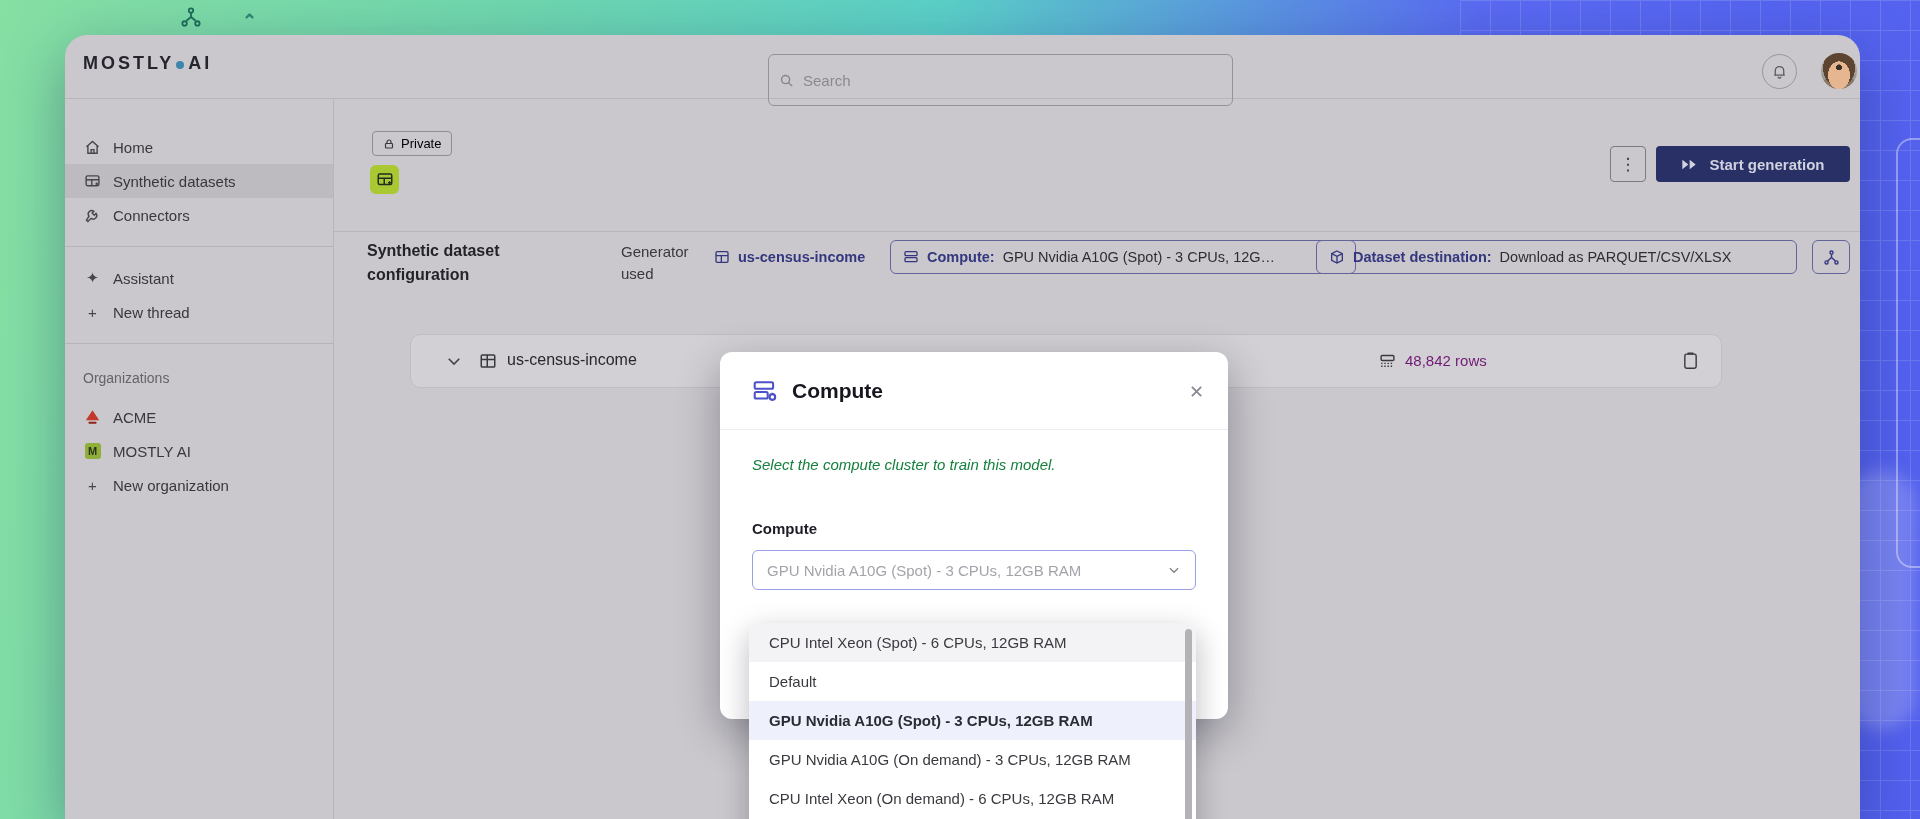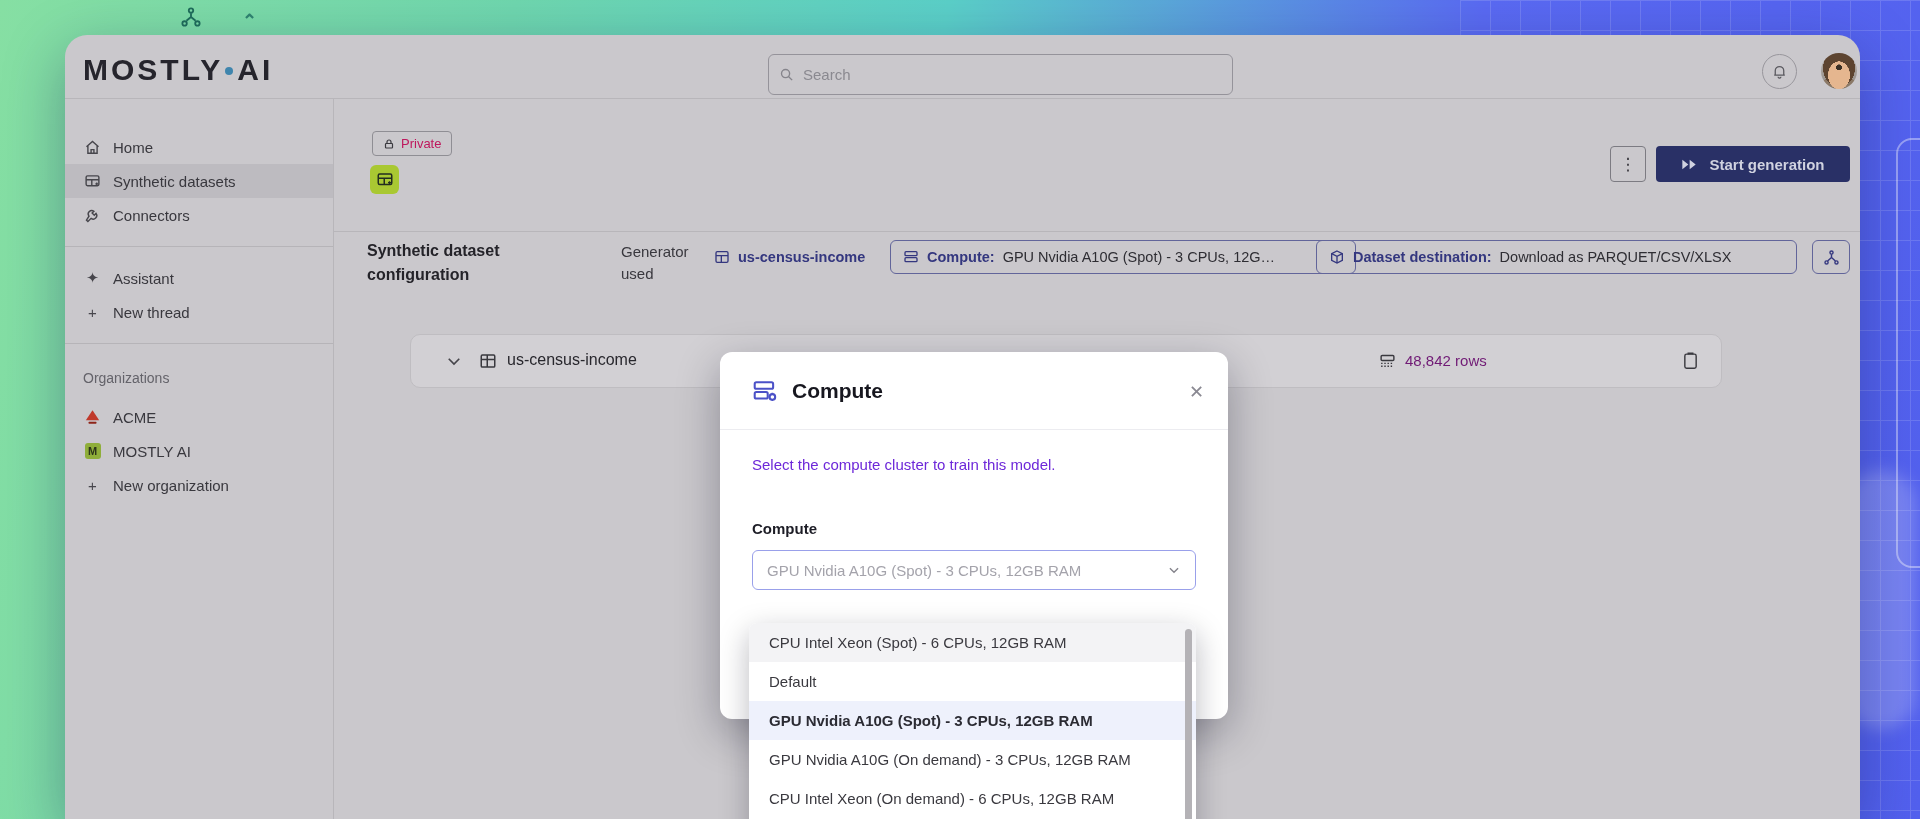--- a/index.html
+++ b/index.html
@@ -17,23 +17,23 @@
     background:rgba(255,255,255,.22); border-radius:40px; filter:blur(8px); }
   .decor-glyphs { position:absolute; left:180px; top:6px; color:#1f6d5a; display:flex; gap:40px; align-items:flex-start; }
   .decor-caret { font-size:18px; font-weight:700; color:#2f8470; margin-top:4px; }
 
   
   .window { position:absolute; left:65px; top:35px; width:1795px; height:784px;
     background:#cac8cc; border-radius:22px 22px 0 0; overflow:hidden;
     box-shadow:0 18px 60px rgba(15,25,80,.35); }
 
   .topbar { position:absolute; left:0; top:0; width:100%; height:64px; border-bottom:1px solid #b8b6ba; }
-  .logo { position:absolute; left:18px; top:18px; font-size:30px; font-weight:800; letter-spacing:3px; color:#26252d; display:flex; align-items:center; }
+  .logo { position:absolute; left:18px; top:18px; font-size:18px; font-weight:800; letter-spacing:3px; color:#26252d; display:flex; align-items:center; }
   .logo-dot { display:inline-block; width:8px; height:8px; border-radius:50%; background:#3f85ad; margin:2px 4px 0 2px; }
-  .searchbar { position:absolute; left:703px; top:19px; width:465px; height:41px; border:1px solid #95939a;
+  .searchbar { position:absolute; left:703px; top:19px; width:465px; height:52px; border:1px solid #95939a;
     border-radius:6px; display:flex; align-items:center; padding:0 10px; gap:9px; color:#85848b; }
   .searchbar input { border:none; outline:none; background:transparent; font-size:15px; color:#5c5b62; width:100%; font-family:inherit; }
   .searchbar input::placeholder { color:#8a8990; }
   .iconbtn-round { position:absolute; top:19px; width:35px; height:35px; border:1px solid #98969c; border-radius:50%;
     display:flex; align-items:center; justify-content:center; color:#5a595f; }
   .bell { left:1697px; }
   .avatar { position:absolute; left:1756px; top:18px; width:36px; height:36px; border-radius:50%; overflow:hidden;
     background:
       radial-gradient(circle at 50% 40%, #3a2f25 0 10%, transparent 11%),
       radial-gradient(ellipse 11px 14px at 50% 62%, #e5b68f 0 99%, transparent 100%),
@@ -47,21 +47,21 @@
   .side-icon { width:19px; display:flex; justify-content:center; color:#47464c; font-size:15px; }
   .side-divider { height:1px; background:#b6b4b8; margin:14px 0; }
   .side-label { padding:12px 18px 14px; font-size:14px; color:#64636a; }
   .org-badge-m { width:16px; height:16px; border-radius:3px; background:#8fae3a; color:#2b331a; font-size:11px; font-weight:800;
     display:flex; align-items:center; justify-content:center; }
   .gen-box { width:17px; height:15px; border:1.5px solid #47464c; border-radius:4px; font-size:7px; font-weight:700;
     display:flex; align-items:center; justify-content:center; color:#47464c; letter-spacing:.5px; }
 
   .content { position:absolute; left:269px; top:64px; right:0; bottom:0; }
   .badge-private { position:absolute; left:38px; top:32px; height:25px; border:1px solid #8f8e94; border-radius:4px;
-    display:inline-flex; align-items:center; gap:6px; padding:0 10px; font-size:13px; color:#be185d; }
+    display:inline-flex; align-items:center; gap:6px; padding:0 10px; font-size:13px; color:#000000; }
   .bc-icon { position:absolute; left:36px; top:66px; width:29px; height:29px; border-radius:6px; background:#a9c832;
     display:flex; align-items:center; justify-content:center; color:#232d20; }
   .breadcrumb { position:absolute; left:80px; top:70px; font-size:20px; display:flex; align-items:center; gap:8px; }
   .bc-owner { color:#85848a; }
   .bc-name { color:#1b1a21; font-weight:700; }
   .bc-edit { color:#4749ad; display:flex; }
   .kebab-btn { position:absolute; left:1276px; top:47px; width:36px; height:36px; border:1px solid #7c7b82; border-radius:4px;
     display:flex; align-items:center; justify-content:center; font-size:17px; color:#3a393f; letter-spacing:0; }
   .start-btn { position:absolute; left:1322px; top:47px; width:194px; height:36px; background:#293066; border-radius:4px;
     color:#d0d2e0; font-size:15px; font-weight:600; display:flex; align-items:center; justify-content:center; gap:12px; }
@@ -89,21 +89,21 @@
   .rc-rows { position:absolute; left:994px; top:17px; font-size:15px; color:#701a75; }
   .rc-clip { position:absolute; right:22px; top:16px; color:#39383e; }
 
   
   .modal { position:absolute; left:720px; top:352px; width:508px; height:367px; background:#fff; border-radius:12px;
     box-shadow:0 14px 44px rgba(10,10,30,.32); }
   .modal-header { position:absolute; left:0; top:0; right:0; height:78px; display:flex; align-items:center; padding:0 32px; gap:14px;
     border-bottom:1px solid #ececf0; }
   .modal-title { font-size:21px; font-weight:700; color:#17171f; }
   .modal-close { position:absolute; right:24px; top:29px; font-size:18px; color:#8a8992; }
-  .modal-desc { position:absolute; left:32px; top:104px; font-size:15px; color:#6d28d9; }
+  .modal-desc { position:absolute; left:32px; top:104px; font-size:15px; color:#15803d;font-style:italic; }
   .modal-label { position:absolute; left:32px; top:168px; font-size:15px; font-weight:700; color:#1d1d26; }
   .modal-select { position:absolute; left:32px; top:198px; width:444px; height:40px; border:1.5px solid #99a0ea; border-radius:6px;
     display:flex; align-items:center; padding:0 14px; font-size:15px; color:#a4a3ab; background:#fff; }
   .sel-chevron { margin-left:auto; color:#85848c; }
 
   .dropdown { position:absolute; left:749px; top:623px; width:447px; height:240px; background:#fff; border-radius:8px;
     box-shadow:0 10px 30px rgba(10,10,30,.28); overflow:hidden; }
   .dd-option { height:39px; display:flex; align-items:center; padding:0 20px; font-size:15px; color:#3a393f; background:#fff; }
   .dd-option.hovered { background:#f3f3f5; }
   .dd-option.selected { background:#eef1fc; font-weight:700; color:#2b2b33; }

